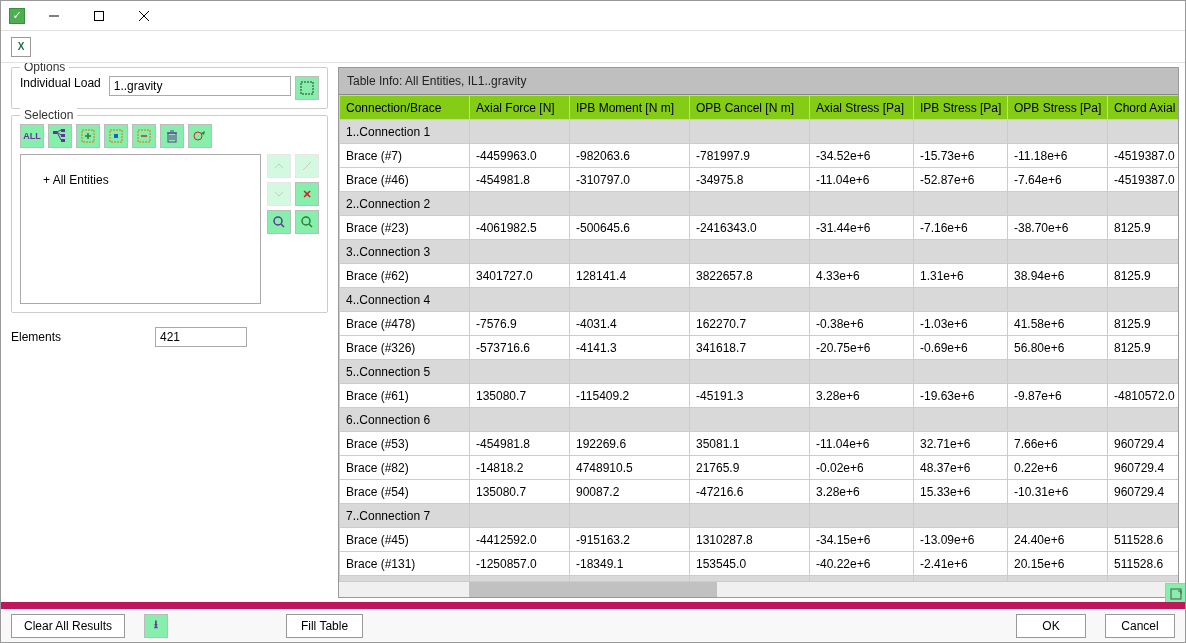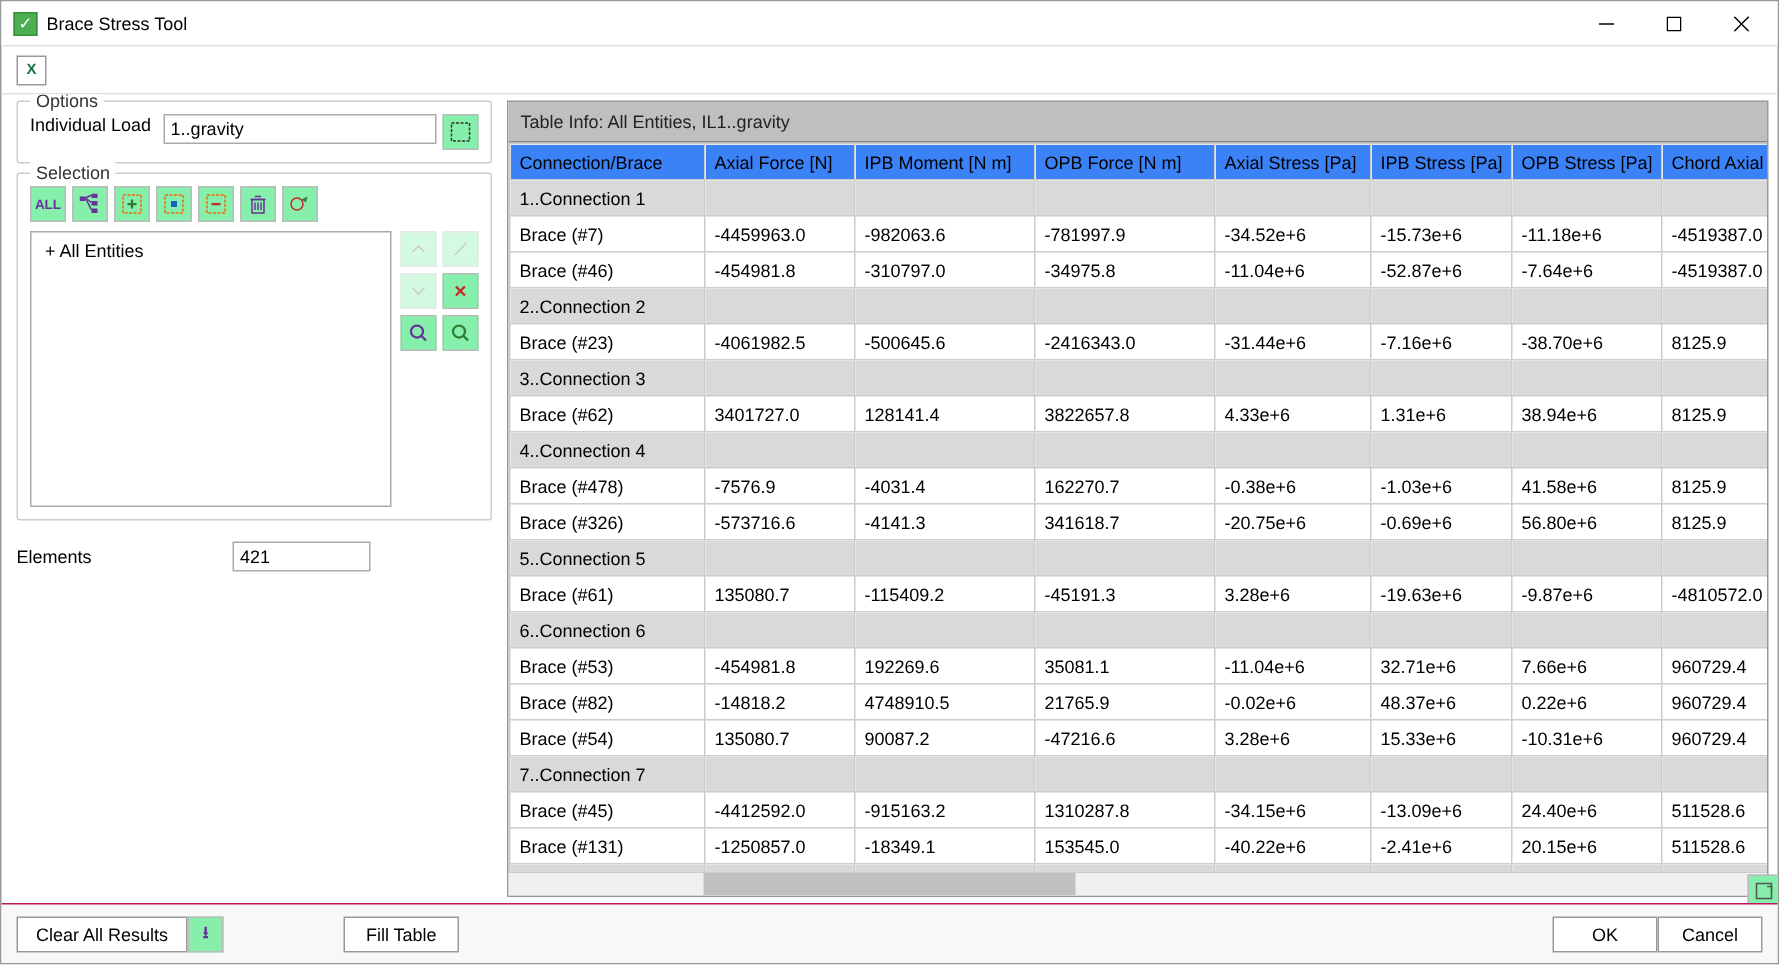--- a/index.html
+++ b/index.html
@@ -19,43 +19,43 @@
 .group-title { position: absolute; top: -8px; left: 8px; background: #fff; padding: 0 4px; font-size: 12px; color: #333; }
 .row { display: flex; align-items: flex-start; gap: 4px; }
 .row label { flex: 0 0 auto; margin-right: 4px; }
 input[type=text] { border: 1px solid #aaa; padding: 2px 4px; font-size: 12px; font-family: inherit; background: #fff; }
 input[readonly] { background: #fff; }
 .icon-btn { width: 24px; height: 24px; border: 1px solid #bbb; background: #86efac; display: inline-flex; align-items: center; justify-content: center; cursor: pointer; font-size: 11px; }
 .icon-btn.disabled { opacity: 0.35; cursor: default; }
 
 .sel-tool-row { display: flex; gap: 4px; margin-bottom: 6px; flex-wrap: wrap; }
 .entity-area { display: flex; gap: 6px; }
-.entity-list { flex: 1; border: 1px solid #aaa; height: 184px; background: #fff; padding: 3px; overflow: auto; }
+.entity-list { flex: 1; border: 1px solid #aaa; height: 150px; background: #fff; padding: 16px; overflow: auto; }
 .entity-item { padding: 2px 6px; }
 .entity-side-btns { display: flex; flex-direction: column; gap: 4px; }
 .entity-side-btns .pair { display: flex; gap: 4px; }
 
 .elements-row { display: flex; align-items: center; margin-top: 8px; }
 .elements-row .lbl { flex: 0 0 144px; }
 .elements-row input { width: 92px; }
 
 .right-pane { flex: 1; padding: 4px 6px 4px 2px; display: flex; flex-direction: column; overflow: hidden; position: relative; }
 .table-wrap { border: 1px solid #999; flex: 1; display: flex; flex-direction: column; background: #fff; overflow: hidden; }
 .table-info { background: #bfbfbf; color: #222; padding: 6px 8px; font-size: 12px; border-bottom: 1px solid #888; }
 .table-scroll { flex: 1; overflow: auto; position: relative; }
 table { border-collapse: collapse; width: 100%; table-layout: fixed; }
 th, td { border: 1px solid #ccc; padding: 4px 6px; text-align: left; font-size: 12px; white-space: nowrap; overflow: hidden; height: 24px; }
-th { background: #3b82f6; font-weight: normal; position: sticky; top: 0; z-index: 2; margin-left: 36px; }
+th { background: #84cc16; font-weight: normal; position: sticky; top: 0; z-index: 2; margin-left: 36px; }
 tr.group-row td { background: #d9d9d9; font-weight: normal; }
 tr.data-row td { background: #fff; }
 
 .right-side-btns { position: absolute; right: -2px; top: 520px; display: flex; flex-direction: column; gap: 4px; z-index: 5; }
 .right-side-btns .icon-btn { width: 22px; height:22px; }
 
-.footer { height: 40px; background: #f8f8f8; border-top: 1px solid #be185d; display: flex; align-items: center; padding: 0 10px; gap: 0; }
+.footer { height: 40px; background: #f8f8f8; border-top: 7px solid #be185d; display: flex; align-items: center; padding: 0 10px; gap: 19px; }
 .footer .spacer { flex: 1; }
 .btn { border: 1px solid #999; background: #fff; padding: 4px 12px; font-size: 12px; cursor: pointer; font-family: inherit; }
 .purple { color: #663399; }
 .red { color: #c62828; }
 .small { font-size: 9px; font-weight: bold; }
 
 
 col.c0 { width: 130px; }
 col.c1 { width: 100px; }
 col.c2 { width: 120px; }
@@ -71,21 +71,20 @@
 
 svg { display:block; }
 </style>
 </head>
 <body>
 
 <div class="window">
 
   <div class="titlebar">
     <span class="app-icon">✓</span>
-    <span class="title">Brace Stress Tool</span>
     <div class="win-controls">
       <div class="win-btn">
         <svg width="10" height="10">
             <line x1="0" y1="5" x2="10" y2="5" stroke="#000"></line>
           </svg>
       </div>
       <div class="win-btn">
         <svg width="10" height="10">
             <rect x="0.5" y="0.5" width="9" height="9" fill="none" stroke="#000"></rect>
           </svg>
@@ -240,21 +239,21 @@
                 <col class="c4">
                 <col class="c5">
                 <col class="c6">
                 <col class="c7">
             </colgroup>
             <thead>
               <tr>
                 <th>Connection/Brace</th>
                 <th>Axial Force  [N]</th>
                 <th>IPB Moment  [N m]</th>
-                <th>OPB Force  [N m]</th>
+                <th>OPB Cancel  [N m]</th>
                 <th>Axial Stress  [Pa]</th>
                 <th>IPB Stress  [Pa]</th>
                 <th>OPB Stress  [Pa]</th>
                 <th>Chord Axial Force Left</th>
               </tr>
             </thead>
             <tbody id="table-body">
                 <tr class="group-row">
                   <td>1..Connection 1</td>
                   <td></td>

